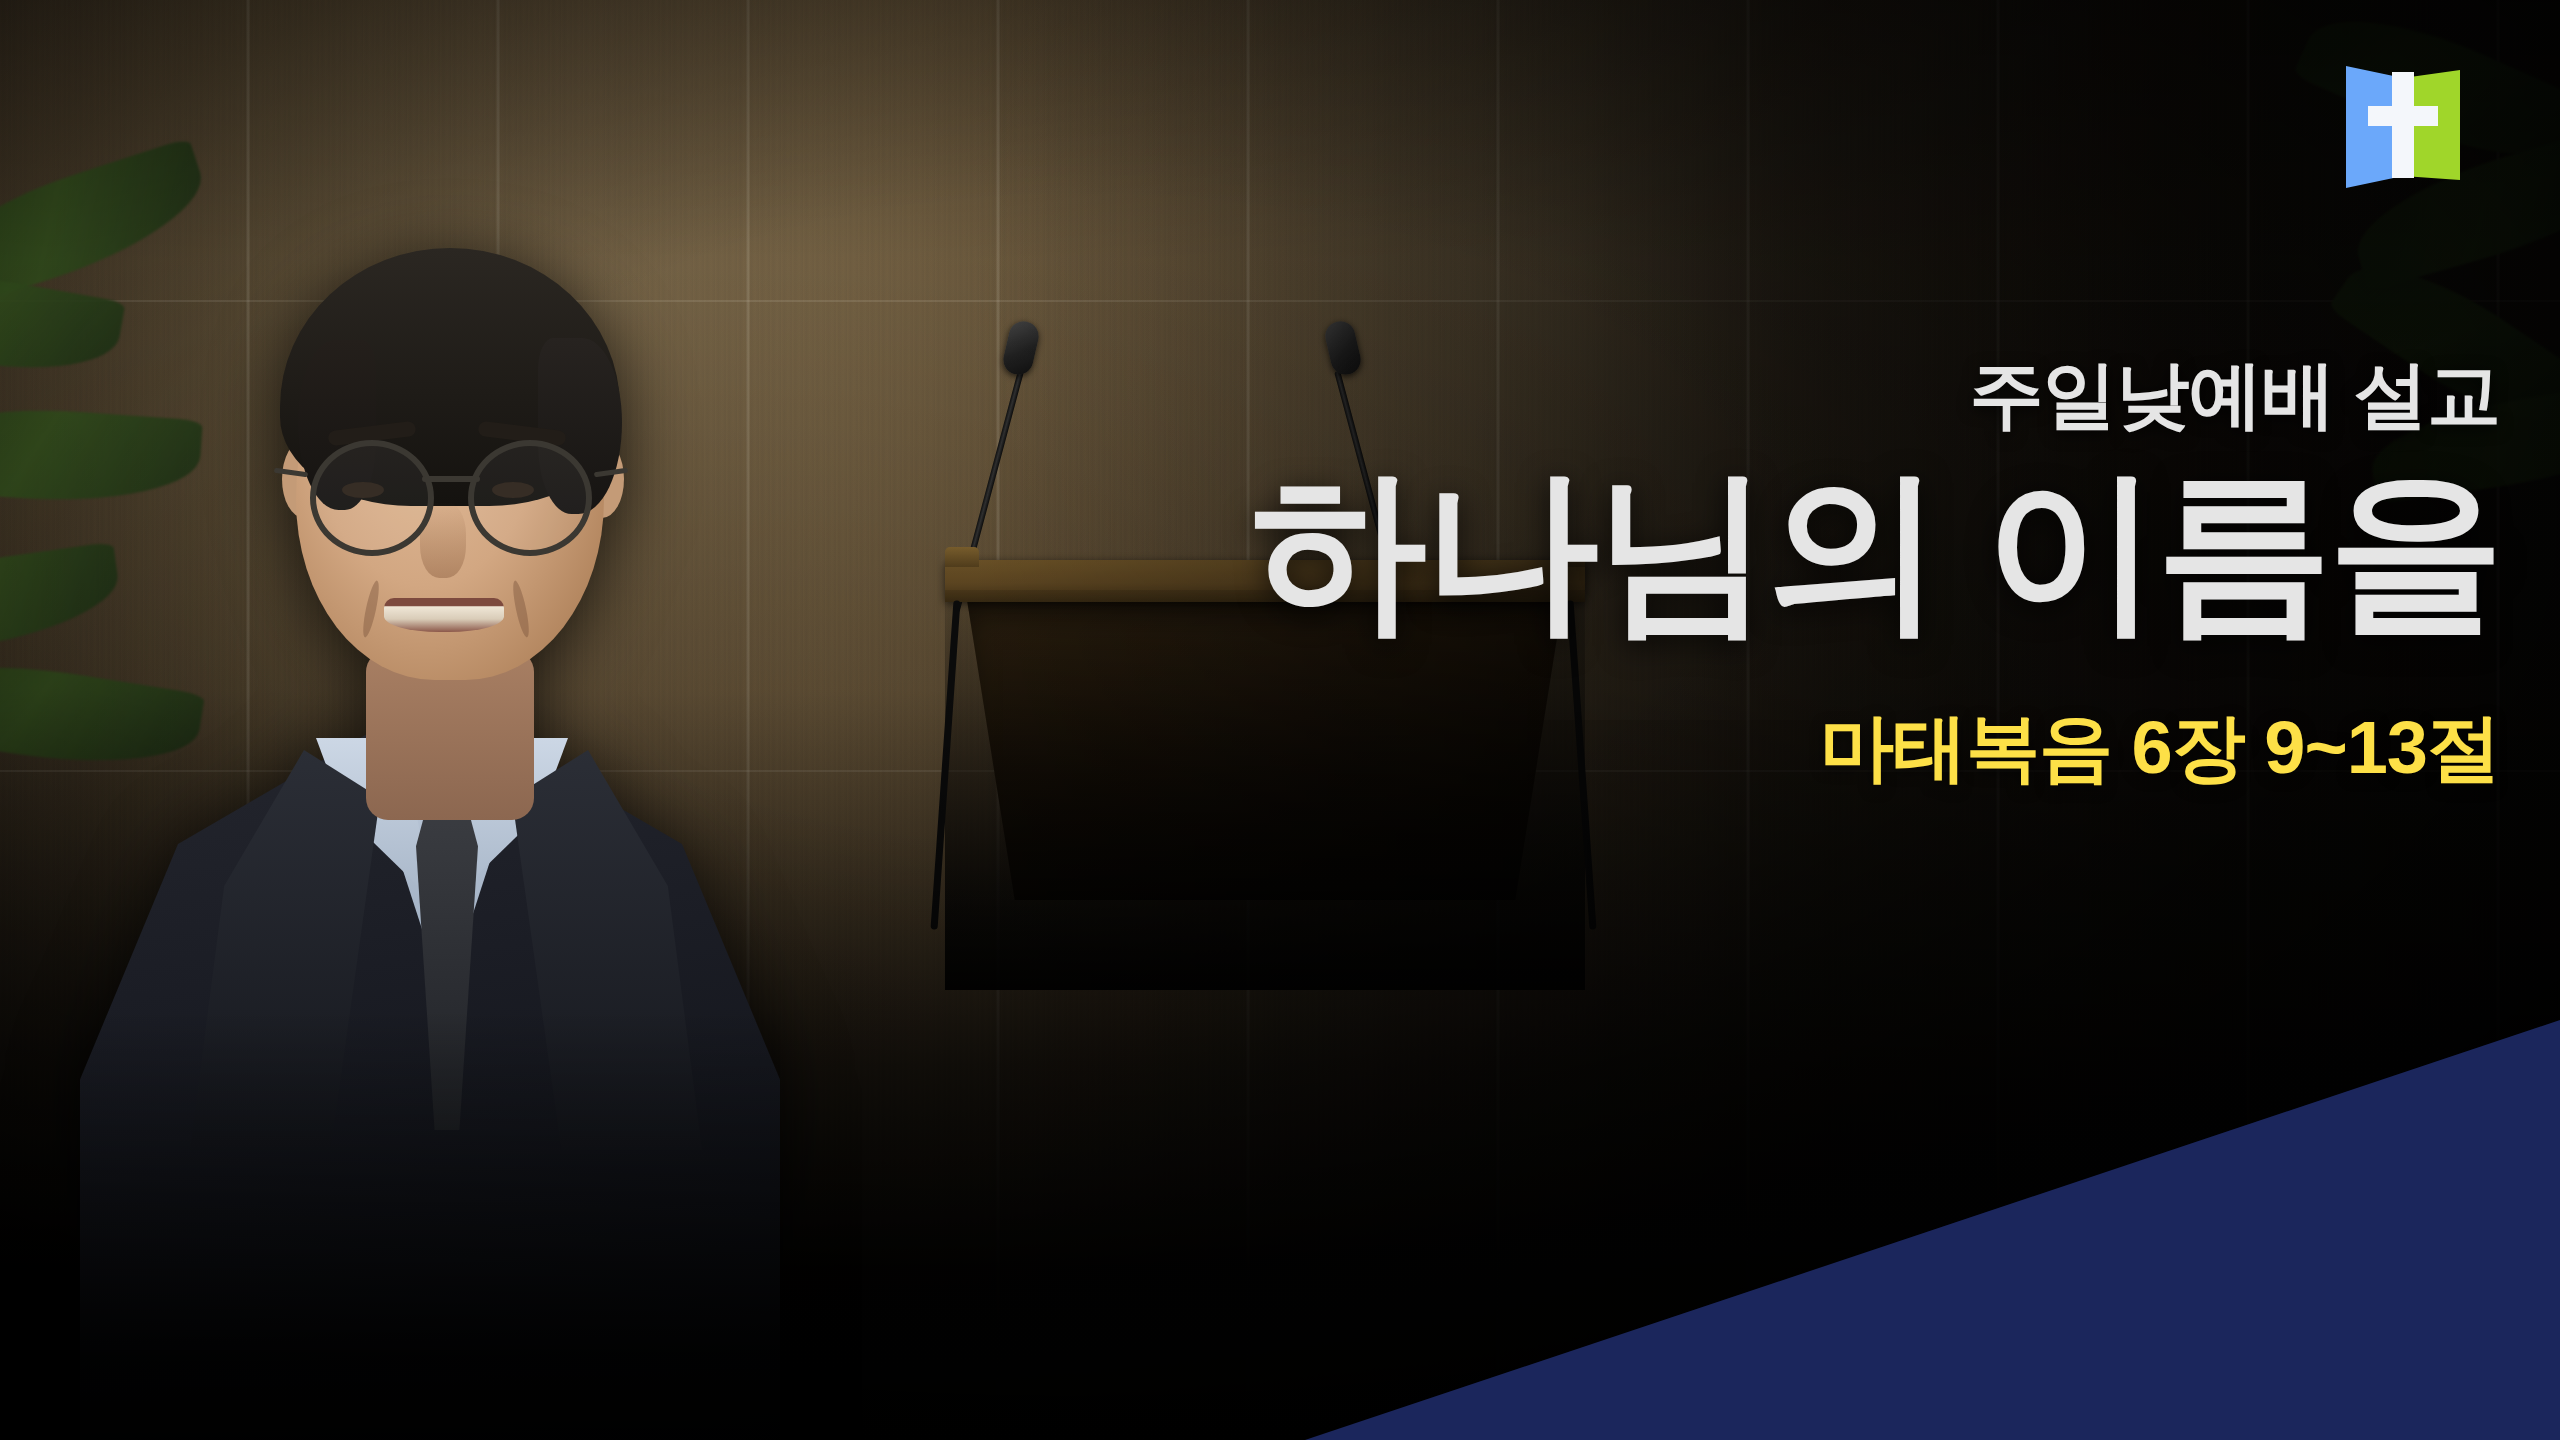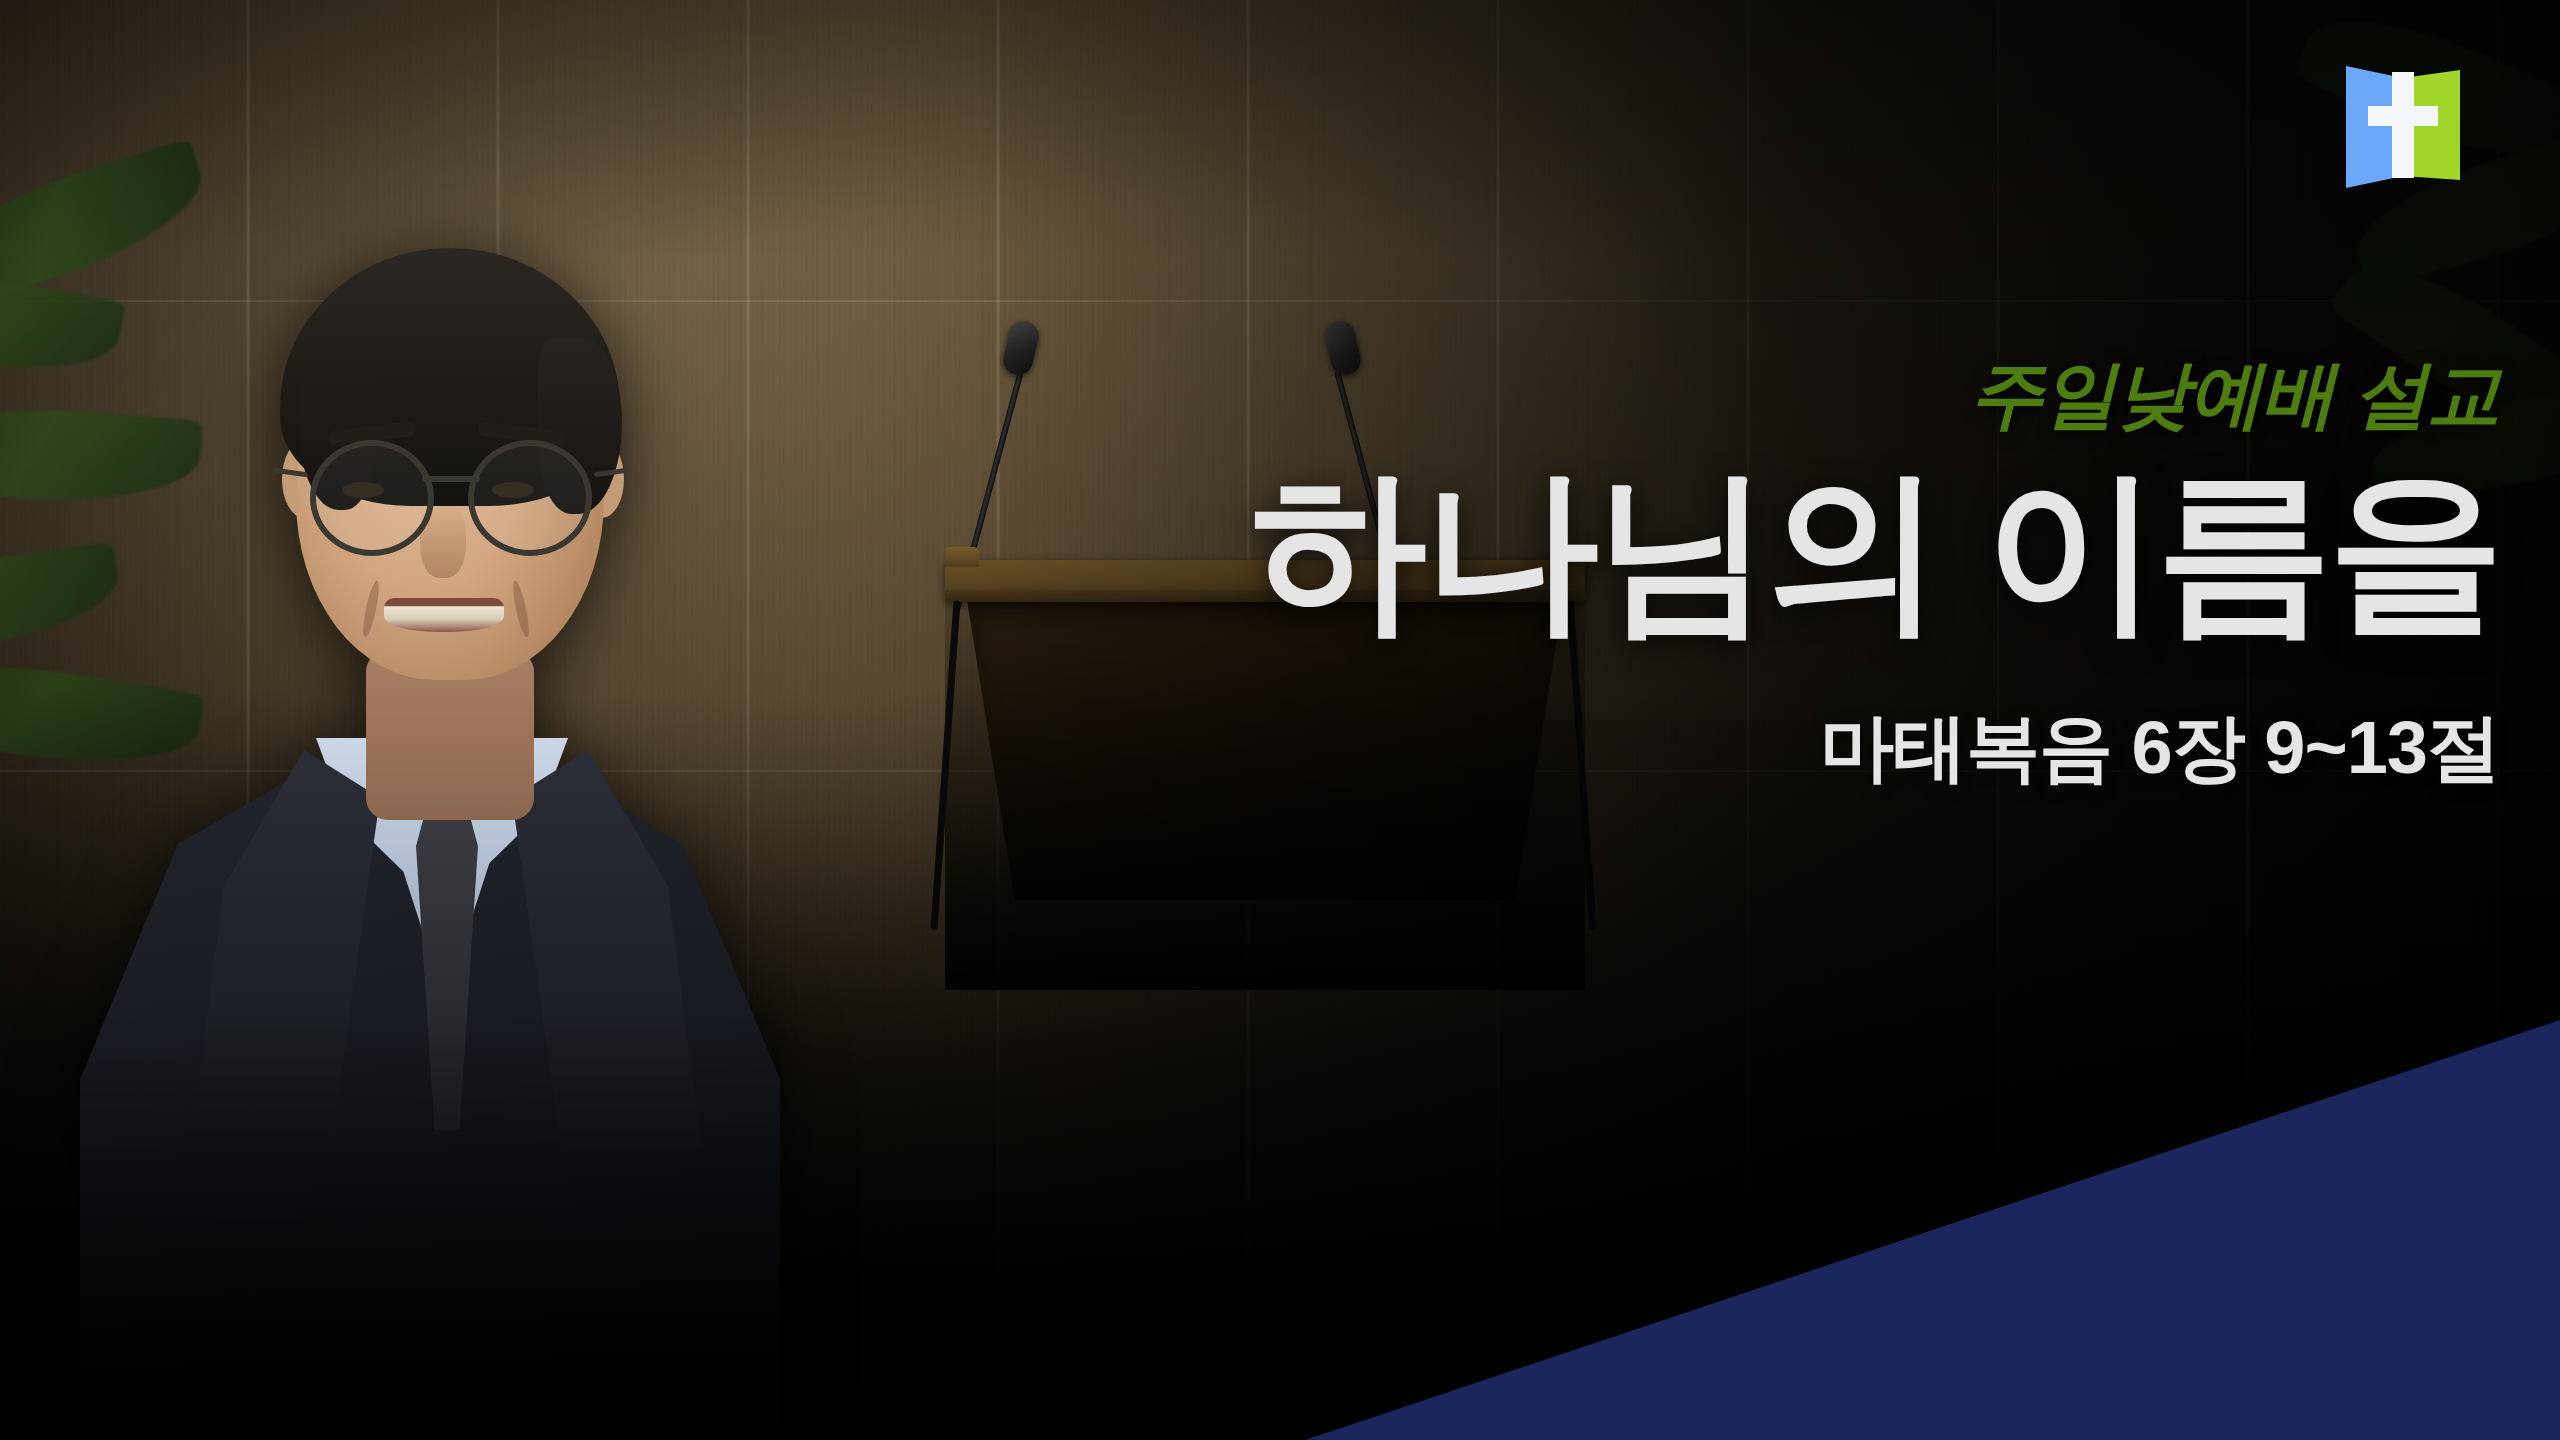--- a/index.html
+++ b/index.html
@@ -394,22 +394,22 @@
     <polygon points="75,30 132,22 132,132 75,128" fill="#A0D62A"></polygon>
 
     <g fill="#F4F7FB">
       <rect x="64" y="24" width="22" height="106" fill="#F4F7FB"></rect>
       <rect x="40" y="58" width="70" height="20" fill="#F4F7FB"></rect>
     </g>
   </svg>
 
   <div class="copy">
 
-    <p class="eyebrow" style="color: #4d7c0f; font-style: italic;">주일낮예배 설교</p>
+    <p class="eyebrow" style="color: #e5e5e5;">주일낮예배 설교</p>
 
     <h1 class="title" style="color: #e5e5e5;">
       <span class="ln one">하나님의 이름을</span>
     </h1>
 
-    <p class="verse" style="color: #e5e5e5;">마태복음 6장 9~13절</p>
+    <p class="verse" style="color: #fde047;">마태복음 6장 9~13절</p>
   </div>
 
 </div>
 
 </body></html>

